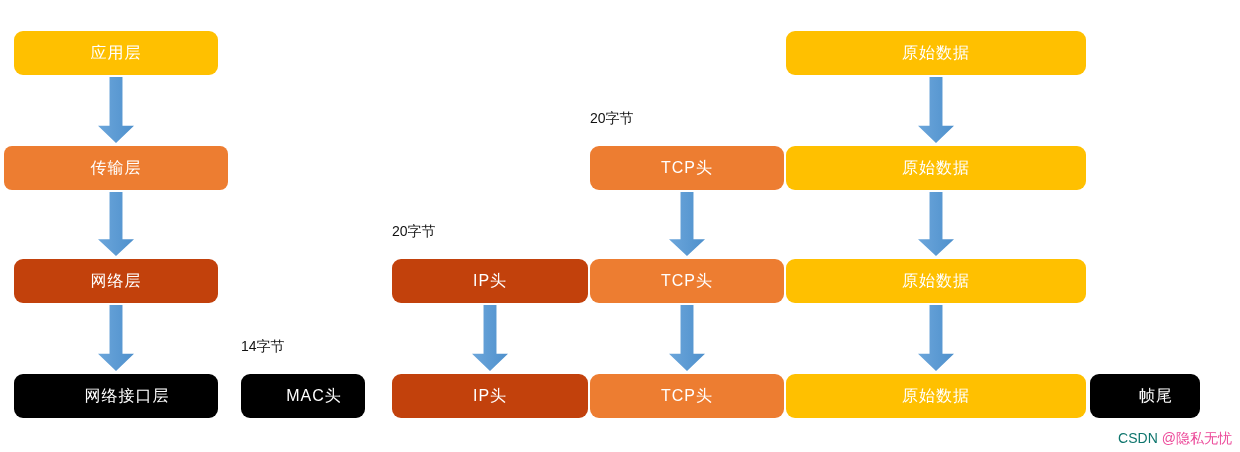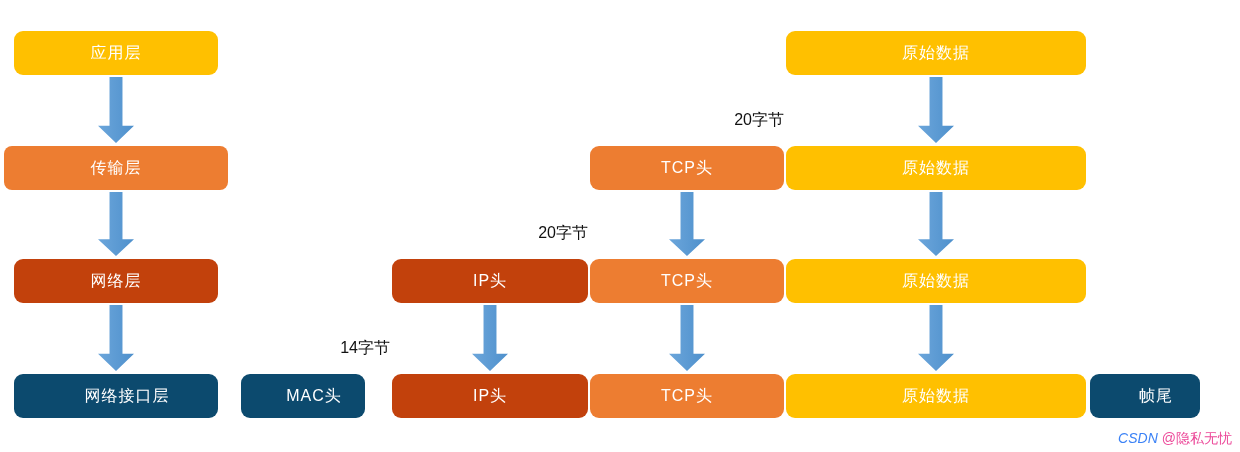--- a/index.html
+++ b/index.html
@@ -26,42 +26,42 @@
     letter-spacing: 1px;
     display: flex;
     align-items: center;
     justify-content: center;
     box-sizing: border-box;
     text-align: center;
   }
   .c-yellow { background: #FFC000; font-family: Liberation Mono, monospace; }
   .c-orange { background: #ED7D31; }
   .c-green  { background: #c2410c; }
-  .c-blue   { background: #0c4a6e; padding-left: 22px; }
+  .c-blue   { background: #000000; padding-left: 22px; }
   .arrow {
     position: absolute;
     width: 36px;
     background: linear-gradient(90deg, #6CA6DB 0%, #4E90CC 100%);
     clip-path: polygon(32% 0, 68% 0, 68% 74%, 100% 74%, 50% 100%, 0 74%, 32% 74%);
   }
   .annotation {
     position: absolute;
     color: #111111;
-    font-size: 16px;
+    font-size: 14px;
     font-weight: 500;
-    text-align: right;
+    text-align: left;
   }
   .watermark {
     position: absolute;
     right: 8px;
     bottom: 4px;
     font-size: 14px;
     white-space: nowrap;
   }
-  .wm-prefix { color: #3b82f6; margin-right: 4px; font-style: italic; }
+  .wm-prefix { color: #0f766e; margin-right: 4px; }
   .wm-handle { color: #ec4899; }
 </style>
 </head>
 <body>
 
 <div class="canvas">
 
   <div class="box c-yellow" style="left:14px; top:31px; width:204px;">应用层</div>
 
   <div class="arrow" style="left:98px; top:77px; height:66px;"></div>

